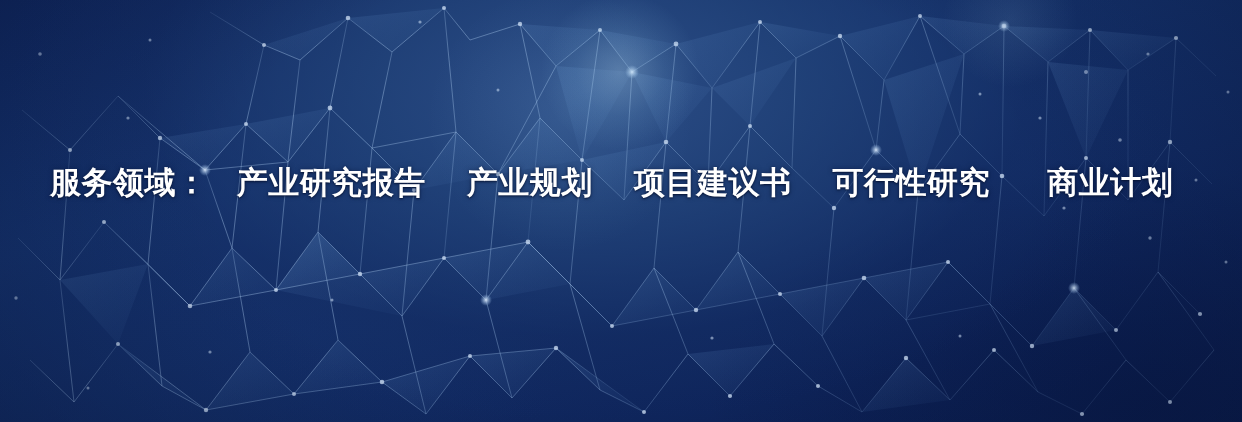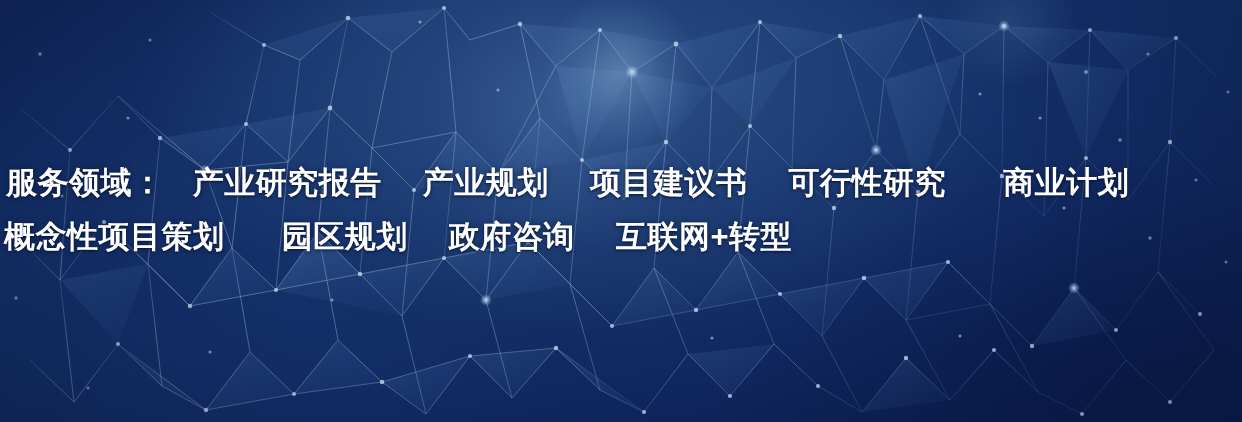--- a/index.html
+++ b/index.html
@@ -40,21 +40,22 @@
   }
   #bg-mesh { opacity: 1; }
 
   
   #service-text {
     position: absolute;
     left: 0;
     top: 156px;
     width: 1060px;
     z-index: 5;
-    text-align: left;
+    text-align: right;
+    padding-left: 44px;
   }
   .text-line {
     white-space: nowrap;
     color: #ffffff;
     font-size: 31px;
     font-weight: bold;
     letter-spacing: 0.5px;
     line-height: 54px;
     text-shadow:
       0 1px 2px rgba(6,18,48,0.85),
@@ -258,21 +259,15 @@
 
     <div class="text-line" id="line-1">
       <span class="svc-label">服务领域：</span>
       <span class="svc-item">产业研究报告</span>
       <span class="svc-item">产业规划</span>
       <span class="svc-item">项目建议书</span>
       <span class="svc-item gap-wide">可行性研究</span>
       <span class="svc-item last">商业计划</span>
     </div>
 
-    <div class="text-line" id="line-2">
-      <span class="svc-item gap-wide">概念性项目策划</span>
-      <span class="svc-item">园区规划</span>
-      <span class="svc-item">政府咨询</span>
-      <span class="svc-item last">互联网+转型</span>
-    </div>
 
   </div>
 </div>
 
 </body></html>

